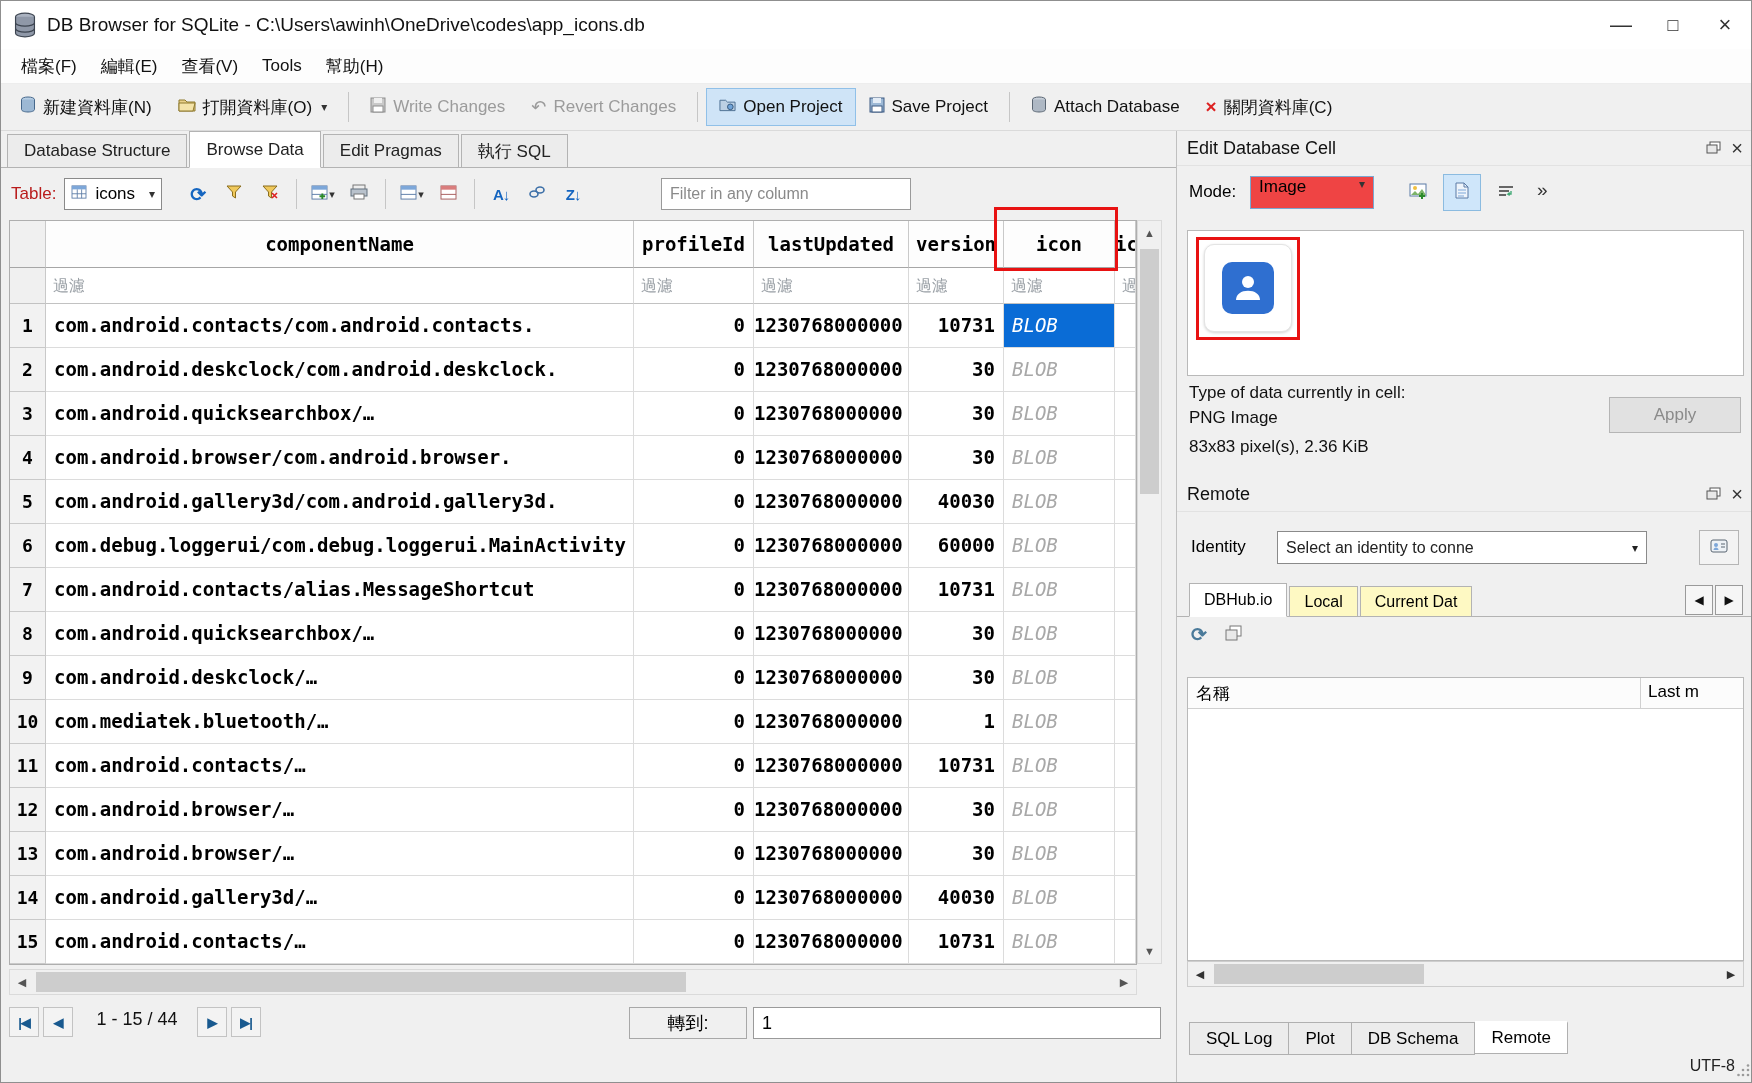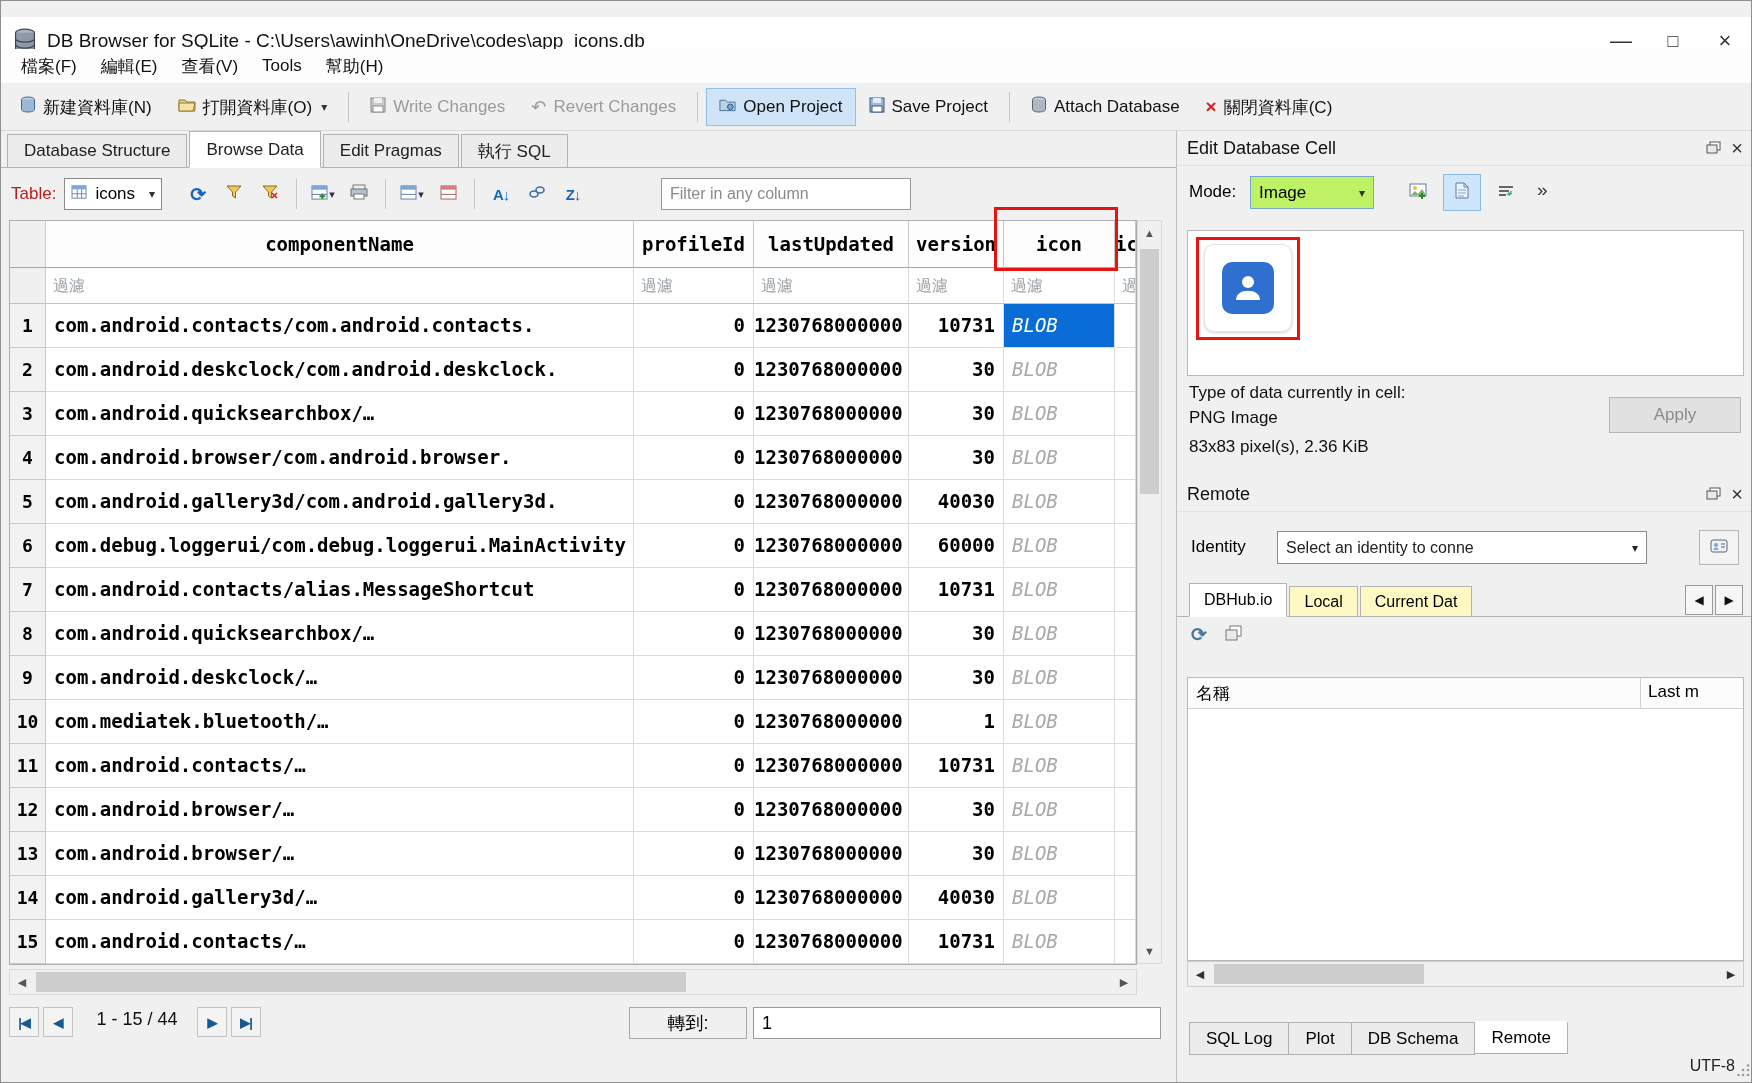--- a/index.html
+++ b/index.html
@@ -1,21 +1,21 @@
 <!DOCTYPE html>
 <html><head>
 <meta charset="utf-8">
 <style>
   * { margin:0; padding:0; box-sizing:border-box; }
   html,body { background:#dcdcdc; }
   body { font-family:"Liberation Sans", sans-serif; }
   .window { position:relative; width:1752px; height:1083px; background:#f0f0f0; border:1px solid #8f8f8f; overflow:hidden; }
 
   
-  .titlebar { position:absolute; left:0; top:16px; width:100%; height:48px; background:#ffffff; display:flex; align-items:center; }
+  .titlebar { position:absolute; left:0; top:0; width:100%; height:48px; background:#ffffff; display:flex; align-items:center; }
   .titlebar .app-icon { margin:0 10px 0 12px; display:flex; }
   .titlebar .title { font-size:19px; color:#111; }
   .win-controls { position:absolute; right:0; top:0; height:48px; display:flex; }
   .win-btn { width:52px; height:48px; display:flex; align-items:center; justify-content:center; font-size:22px; color:#333; cursor:default; }
   .win-btn.max { font-size:18px; }
 
   
   .menubar { position:absolute; left:0; top:48px; width:100%; height:35px; background:#fdfdfd; display:flex; align-items:center; padding-left:8px; border-bottom:1px solid #ededed; }
   .menu-item { padding:0 12px; font-size:17px; height:100%; display:flex; align-items:center; color:#111; }
 
@@ -81,21 +81,21 @@
   .redbox { position:absolute; border:3px solid #e81212; pointer-events:none; }
   .redbox.hdr { left:993px; top:206px; width:124px; height:64px; }
 
   
   .rpanel { position:absolute; left:1175px; top:130px; width:577px; height:953px; background:#f0f0f0; border-left:1px solid #c0c0c0; }
   .dock-header { position:absolute; left:0; width:100%; height:35px; display:flex; align-items:center; padding:0 10px; font-size:18px; color:#111; border-bottom:1px solid #e2e2e2; }
   .dock-icons { margin-left:auto; display:flex; gap:10px; align-items:center; }
   .dock-close { font-size:20px; color:#333; }
   .mode-row { position:absolute; left:0; top:45px; width:100%; height:36px; }
   .mode-lbl { position:absolute; left:12px; top:6px; font-size:17px; }
-  .mode-select { position:absolute; left:73px; top:0; width:124px; height:33px; background:#bef264; border:1px solid #7aa7d0; display:flex; align-items:center; padding:0 8px; font-size:17px; }
+  .mode-select { position:absolute; left:73px; top:0; width:124px; height:33px; background:#ef4444; border:1px solid #7aa7d0; display:flex; align-items:flex-start; padding:0 8px; font-size:17px; }
   .mode-select .drop{ margin-left:auto; font-size:12px; color:#333; }
   .mini-btn { position:absolute; top:-2px; width:38px; height:37px; display:flex; align-items:center; justify-content:center; border:1px solid transparent; }
   .mini-btn.active { background:#cfe6fa; border-color:#8bbbe0; }
   .chev { position:absolute; left:360px; top:3px; font-size:19px; color:#333; }
   .preview { position:absolute; left:10px; top:99px; width:557px; height:146px; background:#fff; border:1px solid #b9b9b9; }
   .icon-card { position:absolute; left:16px; top:13px; width:88px; height:88px; background:#fff; border:1px solid #e4e4e4; border-radius:10px; box-shadow:0 1px 3px rgba(0,0,0,.18); display:flex; align-items:center; justify-content:center; }
   .icon-badge { width:52px; height:52px; background:#2f6fd0; border-radius:10px; display:flex; align-items:center; justify-content:center; }
   .redbox.icon { left:8px; top:6px; width:104px; height:103px; }
   .cap { position:absolute; left:12px; font-size:17px; color:#111; }
   .apply-btn { position:absolute; right:12px; top:266px; width:132px; height:36px; background:#e1e1e1; border:1px solid #b5b5b5; color:#8a8a8a; font-size:17px; display:flex; align-items:center; justify-content:center; }

